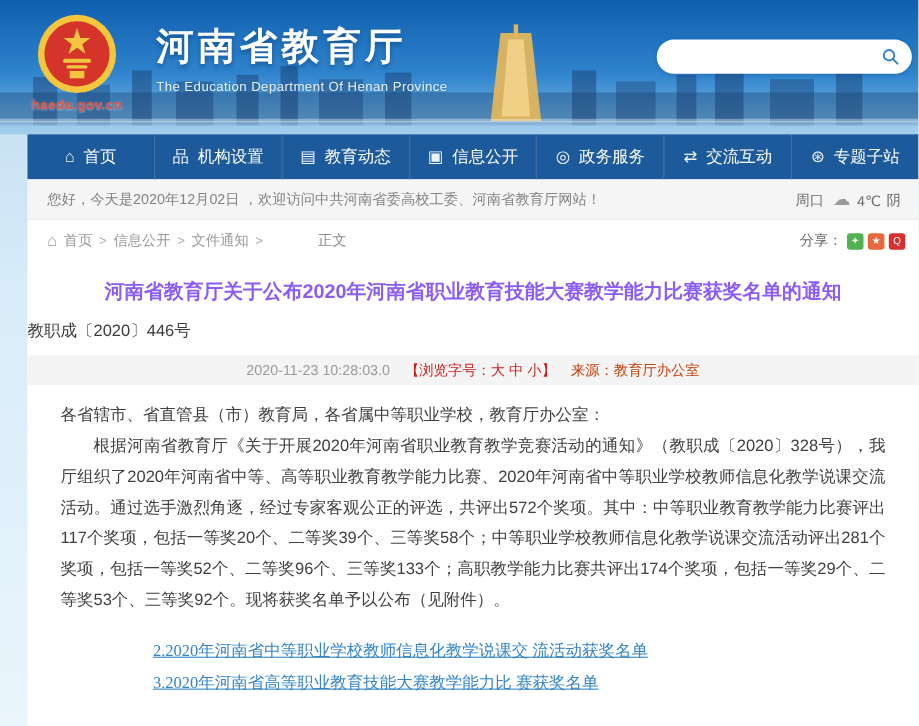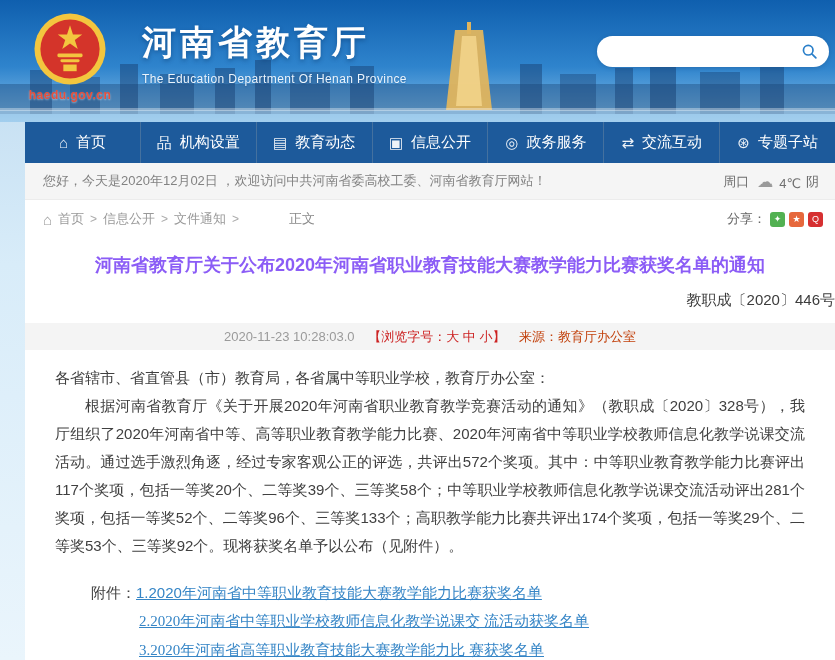--- a/index.html
+++ b/index.html
@@ -76,21 +76,21 @@
     color:#fff; font-size:9px; line-height:15px; text-align:center; display:inline-block;
   }
   .share-ico.wechat { background:var(--wechat-green,#52b152); }
   .share-ico.weibo  { background:var(--weibo-orange,#e6683c); }
   .share-ico.qq     { background:var(--qq-red,#d63031); }
 
   .article-title {
     text-align:center; font-size:18px; font-weight:bold; color:#8b5cf6;
     margin:14px 28px 0 28px; line-height:26px;
   }
-  .doc-number { text-align:right; font-size:15px; color:#3c3c3c; margin-top:13px;padding-left:24px; }
+  .doc-number { text-align:left; font-size:15px; color:#3c3c3c; margin-top:13px; }
   .meta-bar {
     margin-top:13px; height:27px; line-height:27px; background:var(--meta-gray,#f4f4f4);
     text-align:center; font-size:13px; color:#9a9a9a;
   }
   .meta-date { margin-right:10px; }
   .meta-fontsize { color:var(--accent-red,#cc2222); margin-right:10px; }
   .meta-source { color:#c2410c; }
 
   .article-body { padding:0 30px; font-size:15px; color:#404040; }
   .para { line-height:28px; text-align:justify; }
@@ -232,24 +232,20 @@
         <span class="meta-date">2020-11-23 10:28:03.0</span>
         <span class="meta-fontsize">【浏览字号：大 中 小】</span>
         <span class="meta-source">来源：教育厅办公室</span>
       </div>
 
       <div class="article-body">
         <p class="para para-salutation">各省辖市、省直管县（市）教育局，各省属中等职业学校，教育厅办公室：</p>
         <p class="para para-indent">根据河南省教育厅《关于开展2020年河南省职业教育教学竞赛活动的通知》（教职成〔2020〕328号），我厅组织了2020年河南省中等、高等职业教育教学能力比赛、2020年河南省中等职业学校教师信息化教学说课交流活动。通过选手激烈角逐，经过专家客观公正的评选，共评出572个奖项。其中：中等职业教育教学能力比赛评出117个奖项，包括一等奖20个、二等奖39个、三等奖58个；中等职业学校教师信息化教学说课交流活动评出281个奖项，包括一等奖52个、二等奖96个、三等奖133个；高职教学能力比赛共评出174个奖项，包括一等奖29个、二等奖53个、三等奖92个。现将获奖名单予以公布（见附件）。</p>
 
         <div class="attachments">
-          <div class="attach-row">
-            <span class="attach-label">附件：</span>
-            <a class="attach-link">1.2020年河南省中等职业教育技能大赛教学能力比赛获奖名单</a>
-          </div>
           <div class="attach-row attach-indent">
             <a class="attach-link">2.2020年河南省中等职业学校教师信息化教学说课交 流活动获奖名单</a>
           </div>
           <div class="attach-row attach-indent">
             <a class="attach-link">3.2020年河南省高等职业教育技能大赛教学能力比 赛获奖名单</a>
           </div>
         </div>
 
       </div>
 

